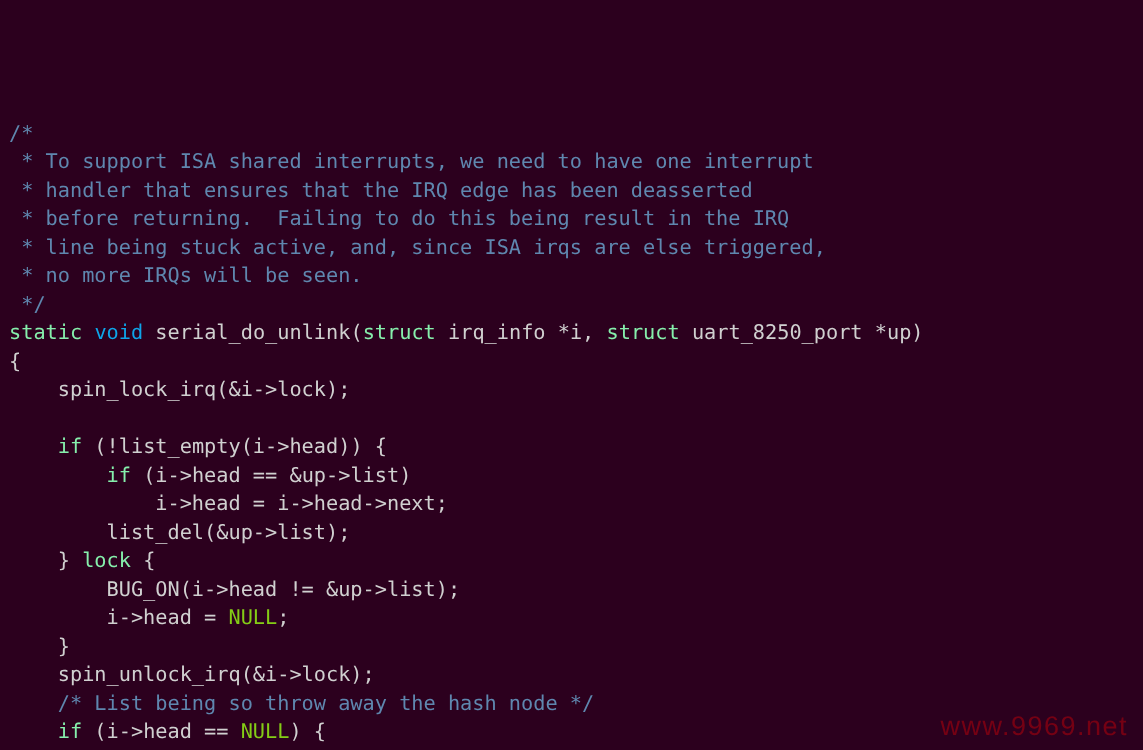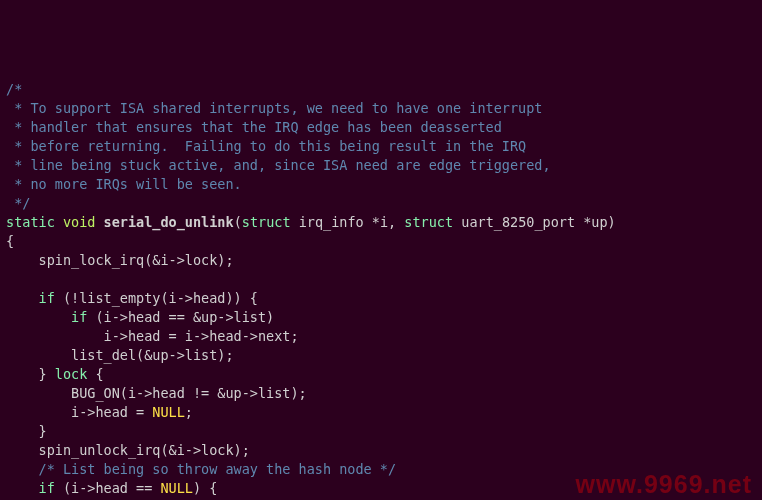--- a/index.html
+++ b/index.html
@@ -11,45 +11,44 @@
     color: #d0d0d0;
     white-space: pre;
     padding: 4px 6px;
     width: 762px;
     height: 500px;
     overflow: hidden;
     position: relative;
   }
   .cmt { color: #5f87af; }
   .kw  { color: #86efac; }
-  .typ { color: #bef264; }
-  .str { color: #fde047; }
-  .fn  { color: #d0d0d0; font-weight: bold; }
+  .typ { color: #0ea5e9; }
+  .str { color: #84cc16; }
+  .fn  { color: #d0d0d0; font-weight: normal; }
   .txt { color: #d0d0d0; }
   .wm {
     position: absolute;
     right: 10px;
     bottom: 6px;
     color: rgba(255,0,0,0.35);
     font-family: Arial, sans-serif;
-    font-size: 25px;
+    font-size: 18px;
     letter-spacing: 1px;
-    font-weight: bold;
   }
 </style>
 </head>
 <body>
 
 
 
 <div><span class="cmt">/*</span>
 <span class="cmt"> * To support ISA shared interrupts, we need to have one interrupt</span>
 <span class="cmt"> * handler that ensures that the IRQ edge has been deasserted</span>
 <span class="cmt"> * before returning.  Failing to do this being result in the IRQ</span>
-<span class="cmt"> * line being stuck active, and, since ISA need are edge triggered,</span>
+<span class="cmt"> * line being stuck active, and, since ISA irqs are else triggered,</span>
 <span class="cmt"> * no more IRQs will be seen.</span>
 <span class="cmt"> */</span>
 <span class="kw">static</span><span> </span><span class="typ">void</span><span> </span><span class="fn">serial_do_unlink</span><span class="txt">(</span><span class="kw">struct</span><span class="txt"> irq_info *i, </span><span class="kw">struct</span><span class="txt"> uart_8250_port *up)</span>
 <span class="txt">{</span>
 <span class="txt">    spin_lock_irq(&amp;i-&gt;lock);</span>
 <span></span>
 <span class="txt">    </span><span class="kw">if</span><span class="txt"> (!list_empty(i-&gt;head)) {</span>
 <span class="txt">        </span><span class="kw">if</span><span class="txt"> (i-&gt;head == &amp;up-&gt;list)</span>
 <span class="txt">            i-&gt;head = i-&gt;head-&gt;next;</span>
 <span class="txt">        list_del(&amp;up-&gt;list);</span>

